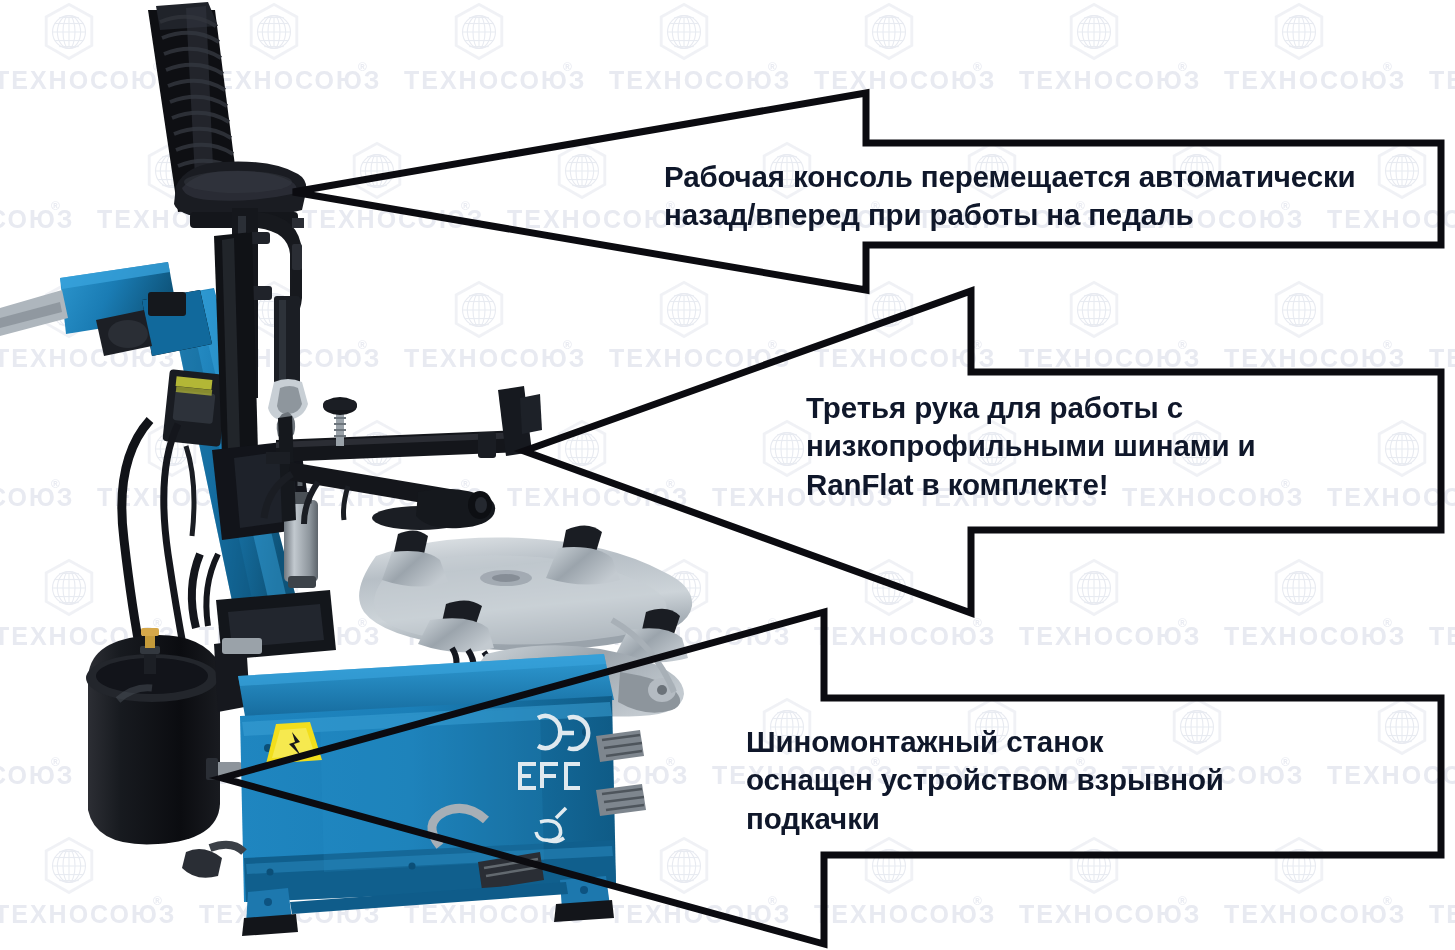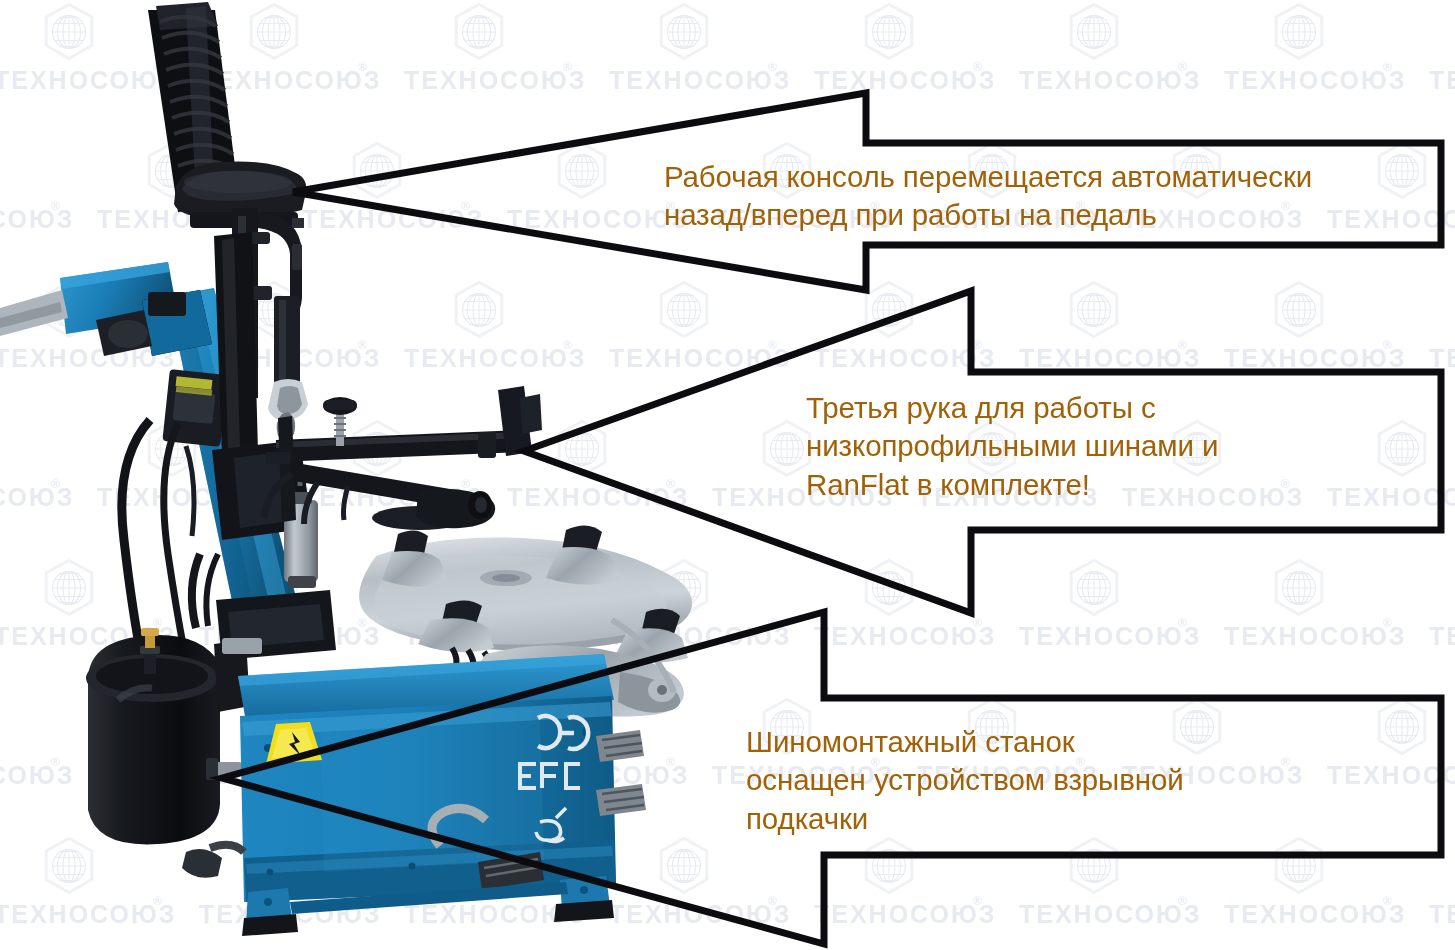--- a/index.html
+++ b/index.html
@@ -34,21 +34,21 @@
 
   
   #photo { position:absolute; left:0; top:0; width:720px; height:950px; z-index:2; }
 
   
   #callouts { position:absolute; inset:0; z-index:3; pointer-events:none; }
 
   .callout-text {
     position:absolute; z-index:4;
     font-family:"Liberation Sans", sans-serif;
-    font-weight:400; color:#a16207;
+    font-weight:700; color:#0f172a;
     line-height:1.30;
   }
   #callout1-text { left:664px; top:158px; width:772px; font-size:29.5px; letter-spacing:-0.15px; }
   #callout2-text { left:806px; top:389px; width:630px; font-size:29.5px; letter-spacing:-0.1px; }
   #callout3-text { left:746px; top:723px; width:690px; font-size:29.5px; letter-spacing:-0.1px; }
   .callout-text .ln { display:block; white-space:nowrap; }
 </style>
 </head>
 <body>
 

